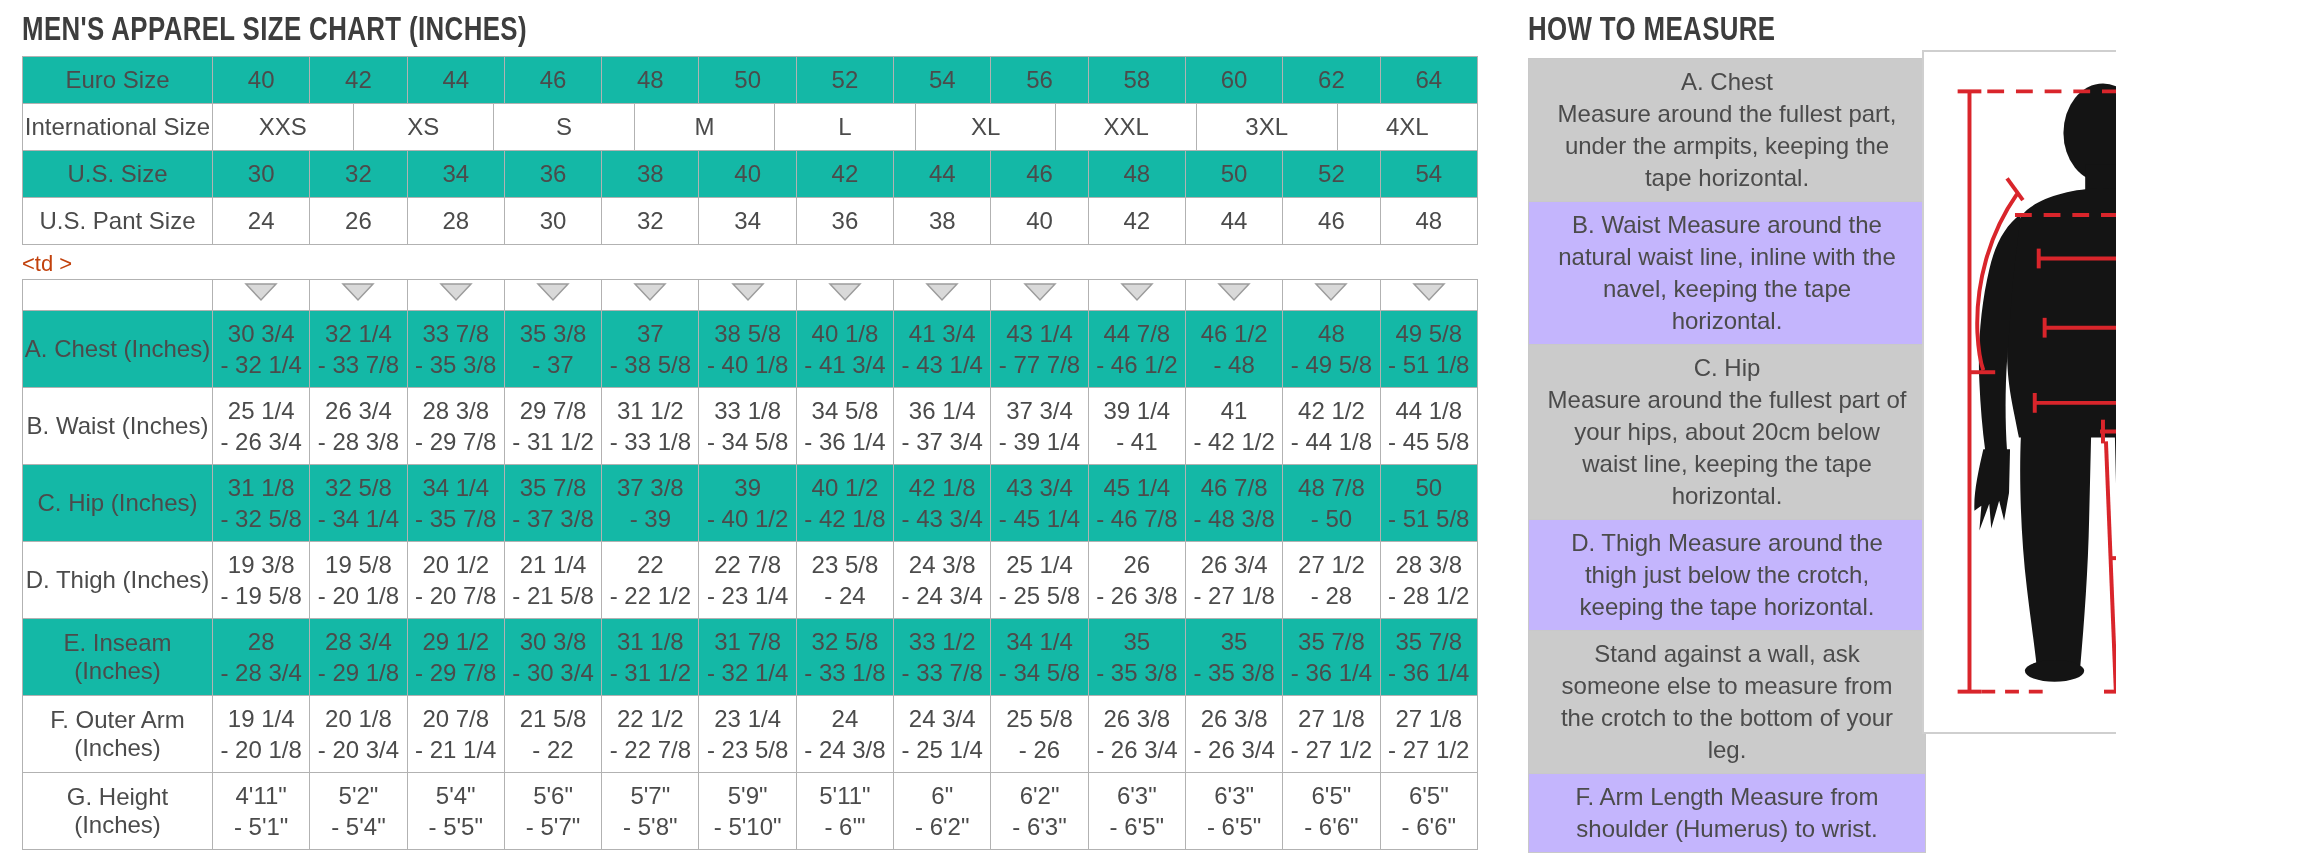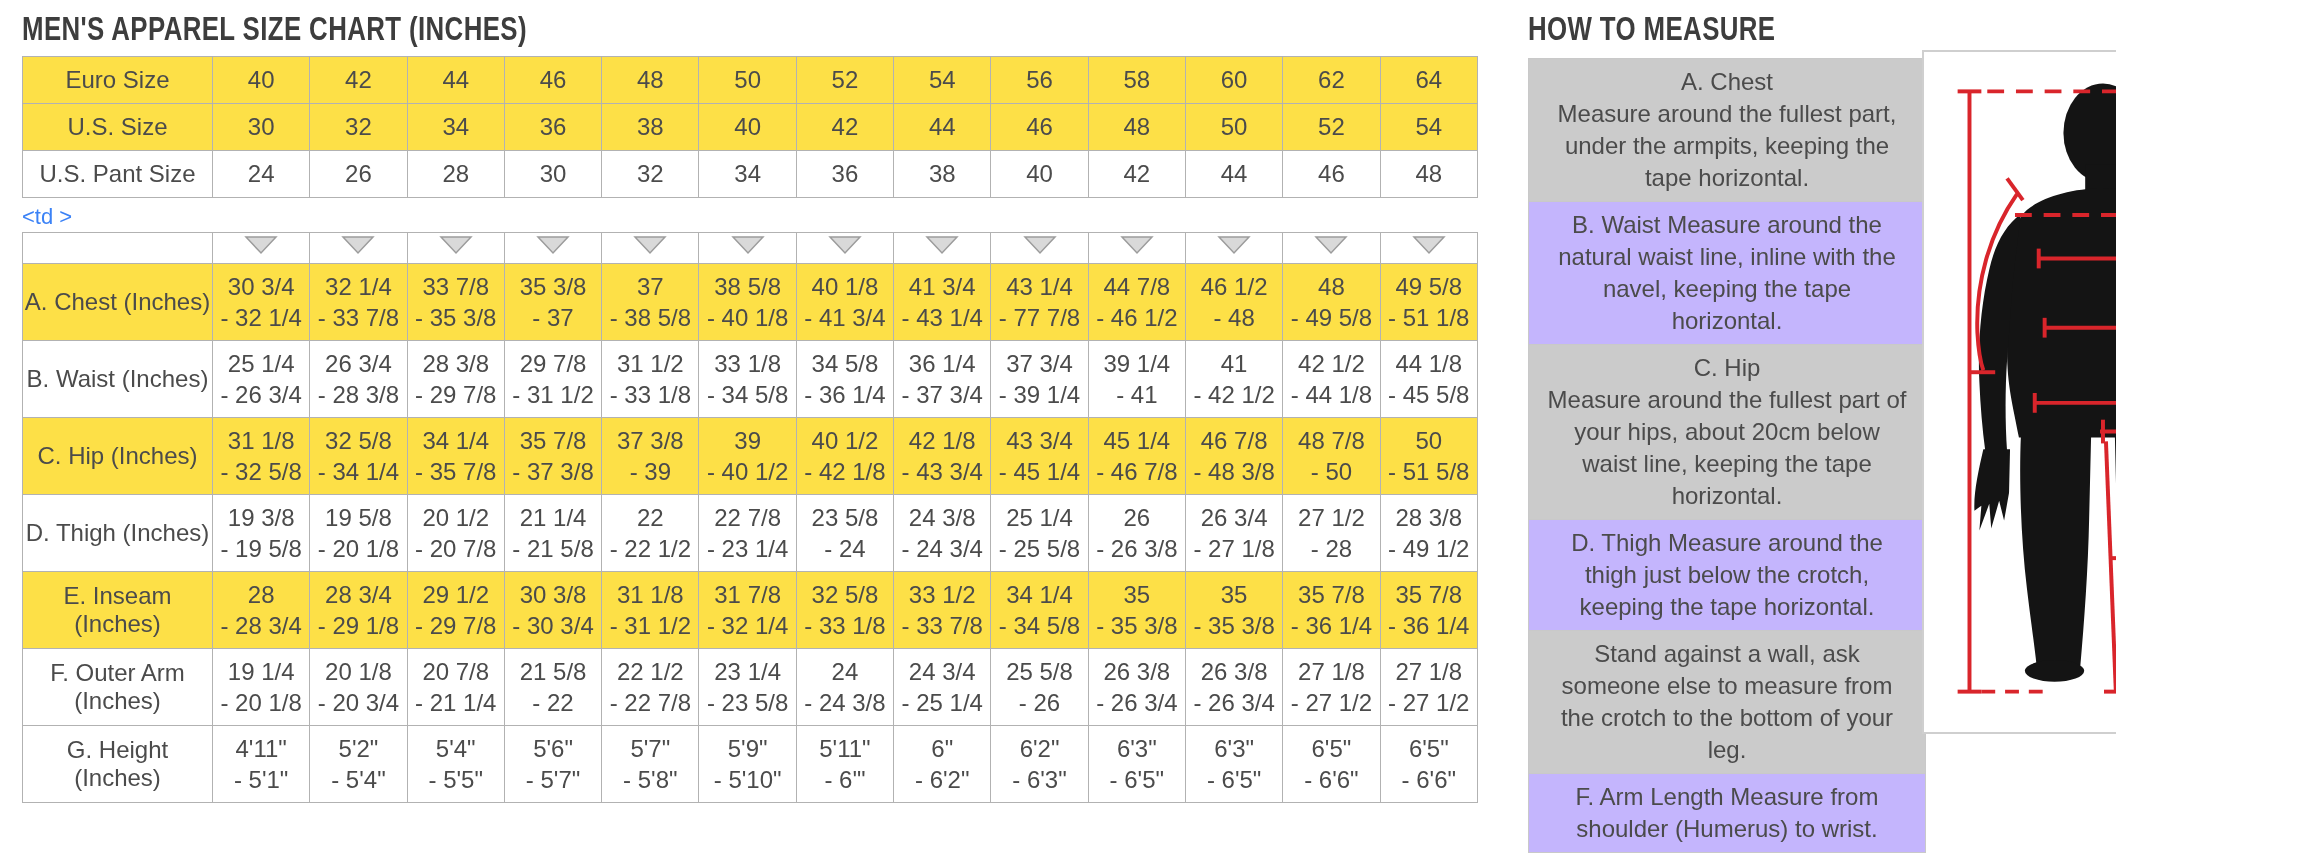--- a/index.html
+++ b/index.html
@@ -5,30 +5,30 @@
   html,body{margin:0;padding:0;background:#fff;}
   body{font-family:"Liberation Sans",sans-serif;color:#4b4b4b;}
   .page{position:relative;width:2116px;height:856px;background:#fff;overflow:hidden;}
 
   .left-col{position:absolute;left:22px;top:0;width:1456px;}
   .sec-title{margin-top:8px;height:40px;line-height:40px;font-size:34px;font-weight:bold;color:#3d3d3d;
              white-space:nowrap;transform:scaleX(.76);transform-origin:left center;letter-spacing:.5px;}
 
   table{border-collapse:collapse;table-layout:fixed;width:1456px;}
   td{border:1px solid #b2b2b2;text-align:center;vertical-align:middle;font-size:24px;color:#4b4b4b;padding:0;}
-  tr.gray{background:#fde047;}
+  tr.gray{background:#14b8a6;}
   tr.white{background:#ffffff;}
   .conv{margin-top:8px;}
   .conv td{height:46px;}
   .intl-td{padding:0;}
   .intl-wrap{display:flex;width:100%;height:46px;}
   .intl-wrap div{flex:1;display:flex;align-items:center;justify-content:center;border-left:1px solid #b2b2b2;font-size:24px;}
   .intl-wrap div:first-child{border-left:none;}
 
-  .glitch{margin:6px 0 2px 0;font-size:22px;color:#3b82f6;height:26px;line-height:26px;}
+  .glitch{margin:6px 0 2px 0;font-size:22px;color:#c2410c;height:26px;line-height:26px;}
 
   .meas td.arrow-cell{height:30px;background:#fff;vertical-align:middle;}
   .meas td.range{height:76px;}
   .meas .l1,.meas .l2{line-height:31px;}
   .meas td.rowlabel{font-size:24px;}
   .arrow-wrap{display:inline-block;line-height:0;}
 
   .right-col{position:absolute;left:1528px;top:0;width:398px;}
   .m-list{margin-top:10px;border-top:1px solid #c9c9c9;}
   .m-item{box-sizing:border-box;text-align:center;font-size:24px;line-height:32px;padding:7px 16px;
@@ -64,20 +64,36 @@
             <td>48</td>
             <td>50</td>
             <td>52</td>
             <td>54</td>
             <td>56</td>
             <td>58</td>
             <td>60</td>
             <td>62</td>
             <td>64</td>
           </tr>
+          <tr class="white">
+            <td>International Size</td>
+            <td class="intl-td" colspan="13">
+              <div class="intl-wrap">
+                <div>XXS</div>
+                <div>XS</div>
+                <div>S</div>
+                <div>M</div>
+                <div>L</div>
+                <div>XL</div>
+                <div>XXL</div>
+                <div>3XL</div>
+                <div>4XL</div>
+              </div>
+            </td>
+          </tr>
           <tr class="gray">
             <td>U.S. Size</td>
             <td>30</td>
             <td>32</td>
             <td>34</td>
             <td>36</td>
             <td>38</td>
             <td>40</td>
             <td>42</td>
             <td>44</td>
@@ -366,21 +382,21 @@
             <td class="range">
               <div class="l1">26 3/4</div>
               <div class="l2">- 27 1/8</div>
             </td>
             <td class="range">
               <div class="l1">27 1/2</div>
               <div class="l2">- 28</div>
             </td>
             <td class="range">
               <div class="l1">28 3/8</div>
-              <div class="l2">- 49 1/2</div>
+              <div class="l2">- 28 1/2</div>
             </td>
           </tr>
           <tr class="gray">
             <td class="rowlabel">E. Inseam (Inches)</td>
             <td class="range">
               <div class="l1">28</div>
               <div class="l2">- 28 3/4</div>
             </td>
             <td class="range">
               <div class="l1">28 3/4</div>

